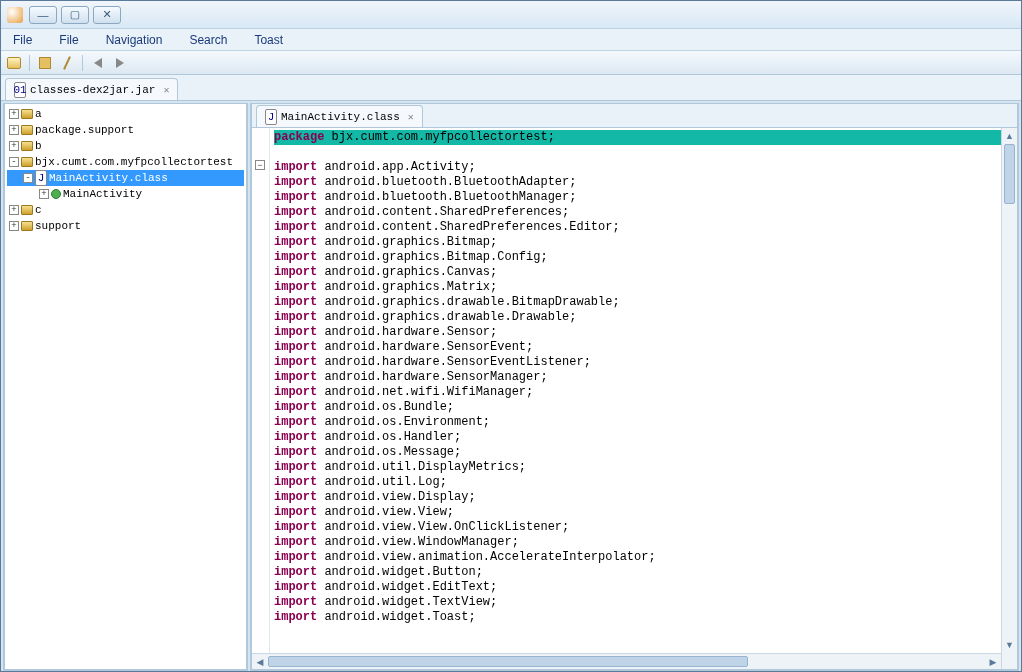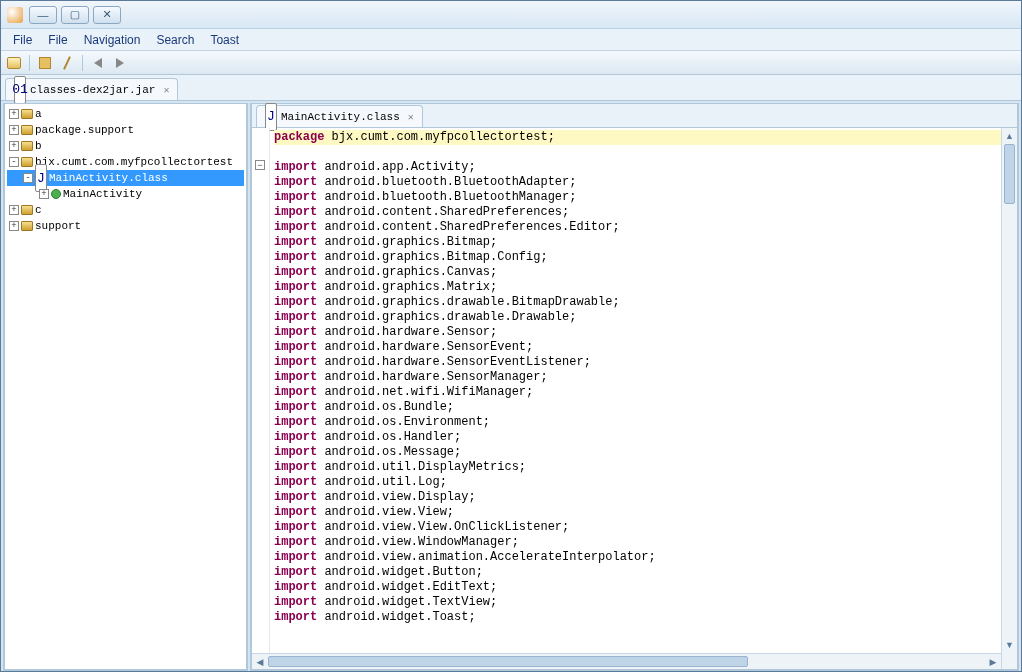--- a/index.html
+++ b/index.html
@@ -2,44 +2,44 @@
 <html><head>
 <meta charset="utf-8">
 <style>
 * { box-sizing: border-box; margin: 0; padding: 0; }
 body { font-family: "Segoe UI", Tahoma, sans-serif; font-size: 12px; background: #d4e4f0; width: 1022px; height: 672px; overflow: hidden; border: 1px solid #5a7a9a; }
 .titlebar { height: 28px; background: linear-gradient(#f0f5fa, #d8e8f5); display: flex; align-items: center; padding: 0 6px; border-bottom: 1px solid #bcd0e0; }
 .titlebar-icon { width: 16px; height: 16px; margin-right: 6px; background: radial-gradient(circle at 30% 30%, #fff, #e8a040); border-radius: 3px; }
 .titlebar-title { flex: 1; color: #333; }
 .win-controls { display: flex; gap: 4px; }
 .win-btn { width: 28px; height: 18px; border: 1px solid #8ca8c0; border-radius: 3px; background: linear-gradient(#f5faff,#d0e0ee); display: flex; align-items: center; justify-content: center; font-size: 11px; color: #3a5a7a; cursor: pointer; }
-.menubar { height: 22px; background: #eaf2f9; border-bottom: 1px solid #c0d4e4; padding: 0 6px; display: flex; align-items: center; gap: 4px; }
+.menubar { height: 22px; background: #eaf2f9; border-bottom: 1px solid #c0d4e4; padding: 0 6px; display: flex; align-items: center; gap: 15px; }
 .menu-item { padding: 2px 6px; cursor: pointer; color: #1a3a7a; }
 .toolbar { height: 24px; background: linear-gradient(#f5f9fd,#dce8f2); border-bottom: 1px solid #b0c8da; padding: 0 4px; display: flex; align-items: center; gap: 4px; }
 .tool-btn { width: 18px; height: 18px; display: flex; align-items: center; justify-content: center; cursor: pointer; border-radius: 2px; }
 .tool-sep { width: 1px; height: 16px; background: #b0c8da; margin: 0 2px; }
 .tabbar { height: 26px; background: #eaf2f9; border-bottom: 1px solid #b0c8da; display: flex; align-items: flex-end; padding-left: 4px; }
 .tab { height: 22px; padding: 0 8px; background: #f5f9fd; border: 1px solid #b0c8da; border-bottom: none; border-radius: 4px 4px 0 0; display: flex; align-items: center; gap: 4px; font-size: 11px; font-family: "Courier New", monospace; cursor: pointer; }
 .close-x { color: #888; font-size: 10px; cursor: pointer; margin-left: 4px; }
 .main { display: flex; height: 572px; }
 .sidebar { width: 245px; background: #fff; border: 2px solid #b0c8da; border-top: 1px solid #b0c8da; margin: 2px 0 2px 2px; overflow: auto; padding: 2px; }
 .editor-panel { flex: 1; display: flex; flex-direction: column; margin: 2px 2px 2px 2px; border: 2px solid #b0c8da; border-top: 1px solid #b0c8da; background: #fff; }
 .editor-tabbar { height: 24px; background: #eaf2f9; border-bottom: 1px solid #b0c8da; display: flex; align-items: flex-end; padding-left: 4px; }
 .editor-area { flex: 1; position: relative; overflow: hidden; }
 .code-scroll { position: absolute; inset: 0; overflow: auto; }
 .code { font-family: "Courier New", monospace; font-size: 12px; line-height: 15px; padding: 2px 4px 2px 22px; white-space: pre; color: #000; }
 .gutter { position: absolute; left: 0; top: 0; width: 18px; height: 100%; background: #fff; border-right: 1px solid #e0e8f0; }
 .fold-mark { position: absolute; left: 3px; width: 10px; height: 10px; border: 1px solid #888; background: #fff; font-size: 9px; line-height: 8px; text-align: center; color: #555; }
 .kw { color: #8a0050; font-weight: bold; }
-.pkg-line { background: #fef9c3; display: inline-block; width: 100%; }
+.pkg-line { background: #14b8a6; display: inline-block; width: 100%; }
 .tree-row { display: flex; align-items: center; height: 16px; padding: 0 2px; gap: 2px; font-family: "Courier New", monospace; font-size: 11px; cursor: pointer; }
 .tree-row.selected { background: #3399ff; color: #fff; }
 .expander { width: 10px; height: 10px; border: 1px solid #888; display: inline-flex; align-items: center; justify-content: center; font-size: 9px; line-height: 8px; background: #fff; color: #333; }
 .pkg-icon { width: 12px; height: 10px; background: linear-gradient(#f5e090,#d0a030); border: 1px solid #a07820; border-radius: 1px; }
-.cls-icon { width: 12px; height: 28px; background: #fff; border: 1px solid #888; border-radius: 2px; display: inline-flex; align-items: center; justify-content: center; font-size: 13px; color: #008; }
+.cls-icon { width: 12px; height: 16px; background: #fff; border: 1px solid #888; border-radius: 2px; display: inline-flex; align-items: center; justify-content: center; font-size: 11px; color: #008; }
 .grn-circle { width: 10px; height: 10px; background: #4caf50; border-radius: 50%; border: 1px solid #2e7d32; }
 .indent1 { padding-left: 16px; }
 .indent2 { padding-left: 32px; }
 .vscroll { position: absolute; right: 0; top: 0; width: 16px; height: 100%; background: #eef3f8; border-left: 1px solid #c8d8e8; }
 .vthumb { position: absolute; left: 2px; right: 2px; top: 16px; height: 60px; background: #c0d4e8; border: 1px solid #98b4d0; border-radius: 2px; }
 .varrow { position: absolute; left: 0; right: 0; height: 16px; display: flex; align-items: center; justify-content: center; font-size: 9px; color: #5a7a9a; cursor: pointer; }
 .hscroll { position: absolute; left: 0; bottom: 0; right: 16px; height: 16px; background: #eef3f8; border-top: 1px solid #c8d8e8; }
 .hthumb { position: absolute; top: 2px; bottom: 2px; left: 16px; width: 480px; background: #c0d4e8; border: 1px solid #98b4d0; border-radius: 2px; }
 .harrow { position: absolute; top: 0; bottom: 0; width: 16px; display: flex; align-items: center; justify-content: center; font-size: 9px; color: #5a7a9a; cursor: pointer; }
 .open-icon{width:14px;height:12px;background:linear-gradient(#fff3c0,#e5c060);border:1px solid #b08830;border-radius:2px;}

